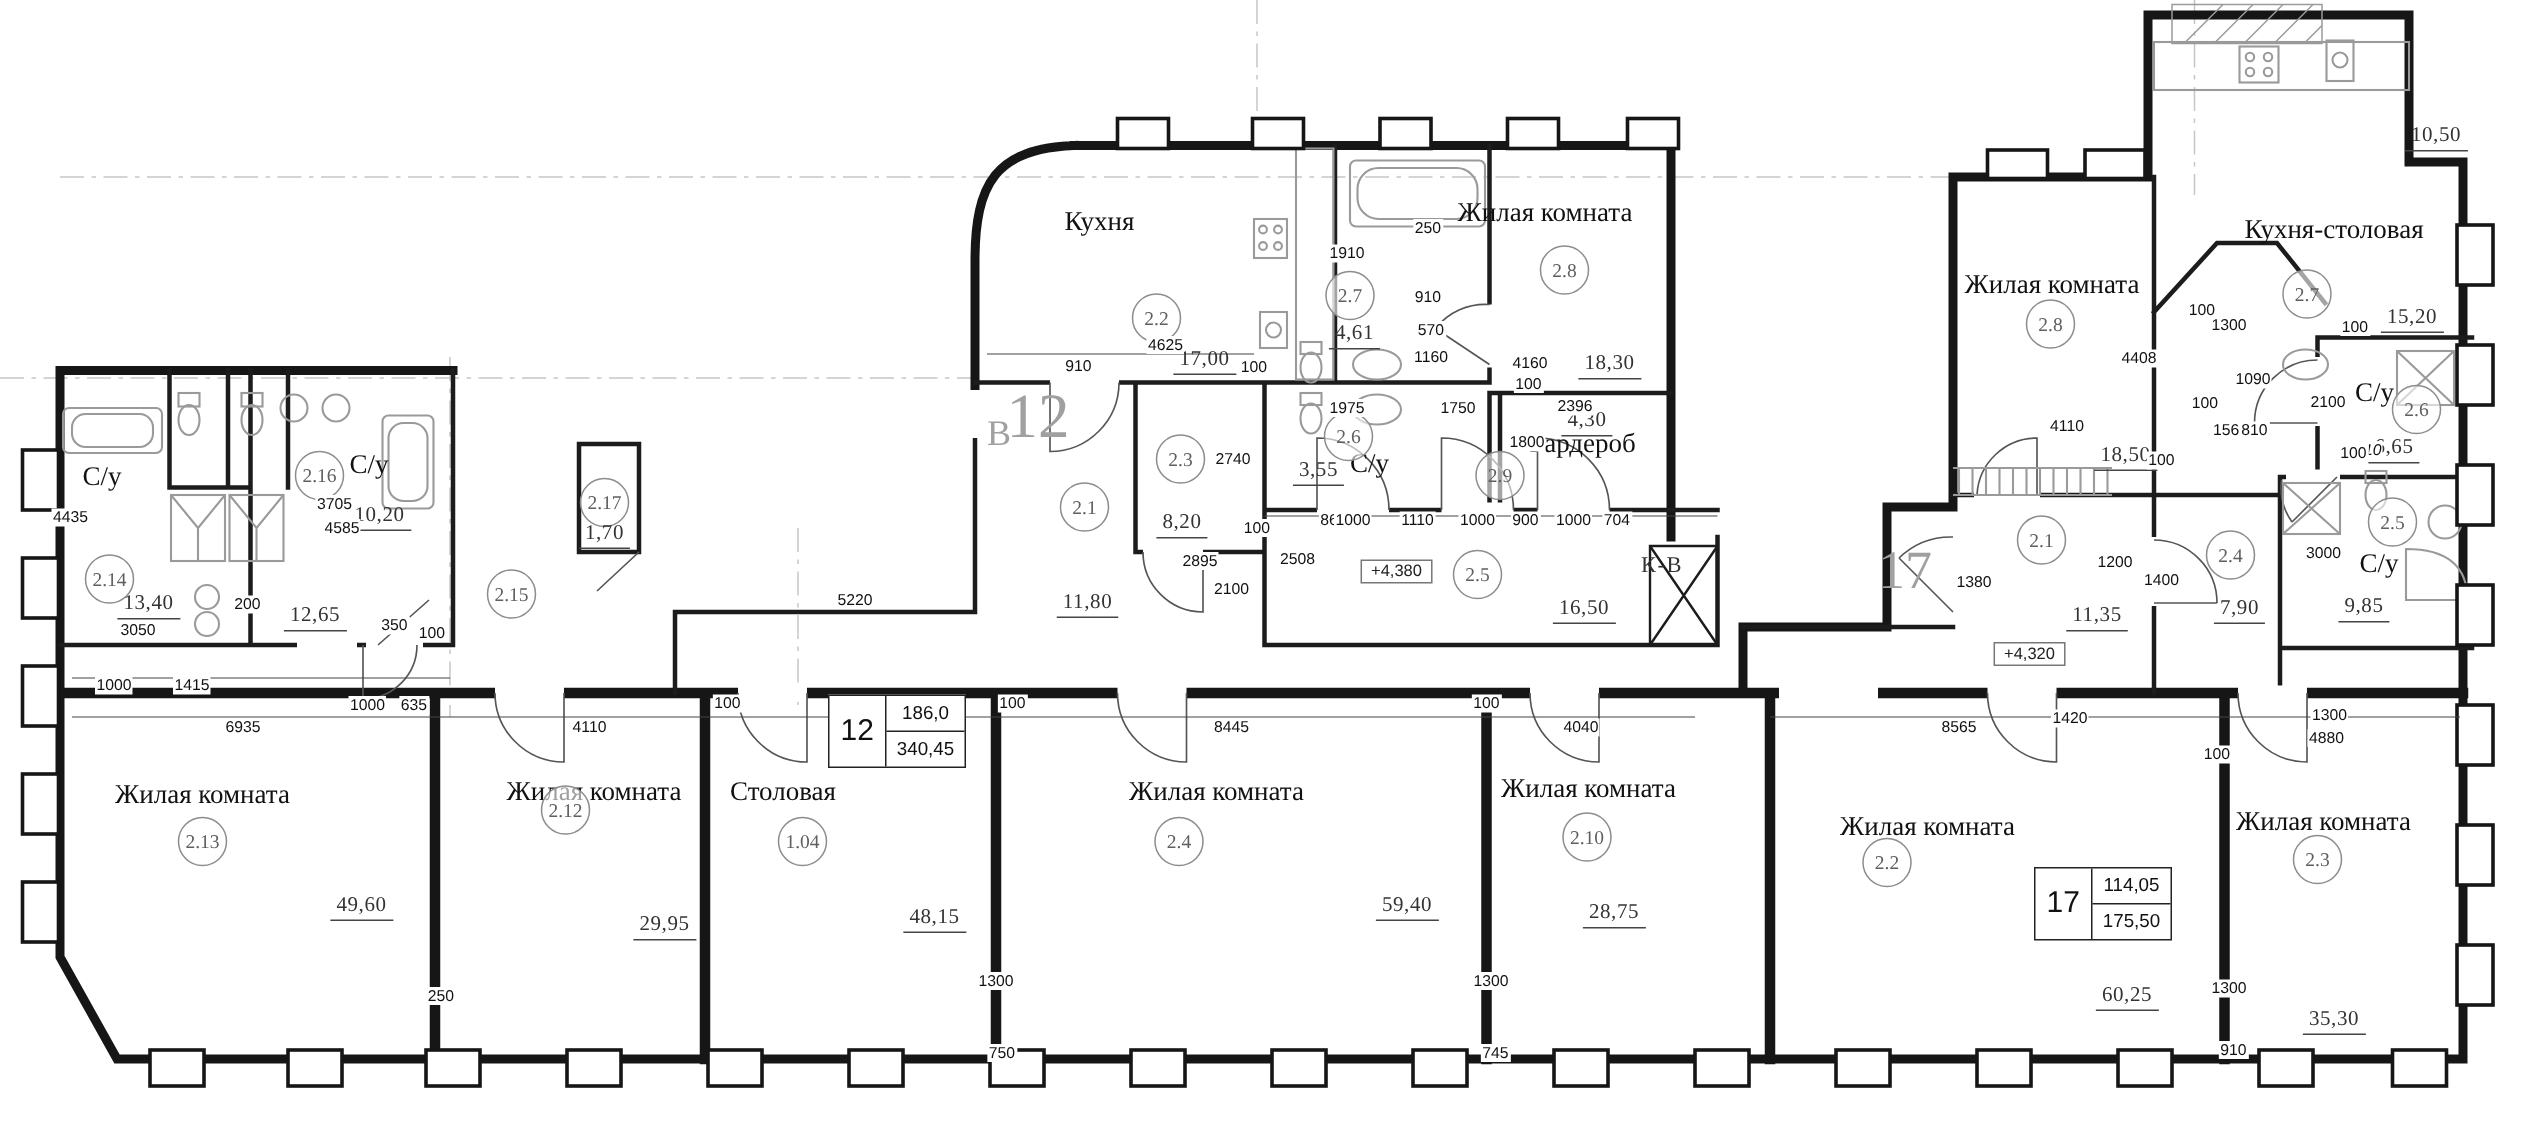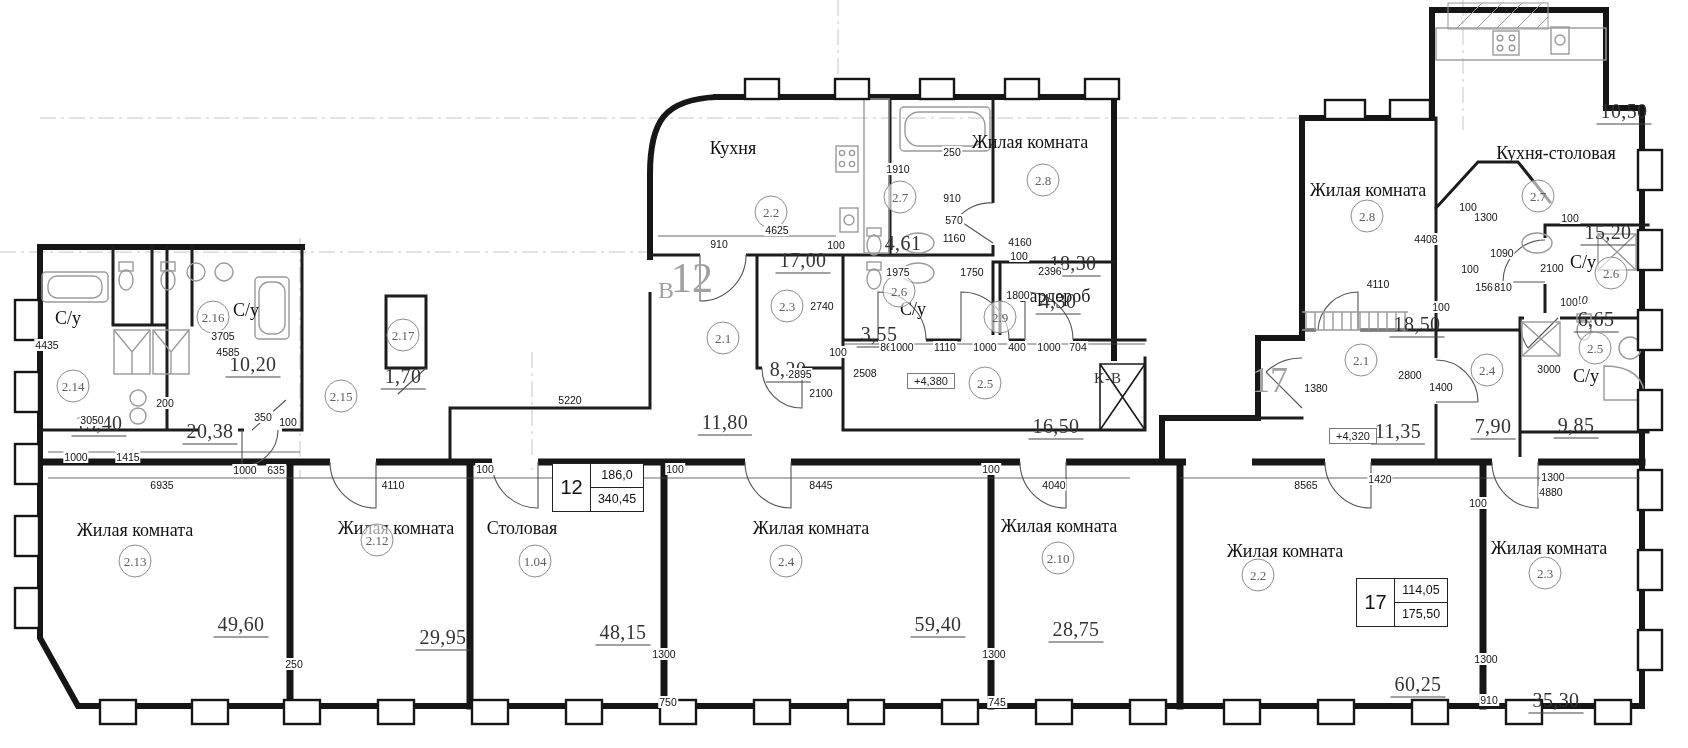--- a/index.html
+++ b/index.html
@@ -2,21 +2,21 @@
 <html><head>
 <meta charset="utf-8">
 <style>
   html,body{margin:0;padding:0;background:#fff;}
   #plan{position:relative;width:1688px;height:748px;background:#fff;overflow:hidden;
         font-family:"Liberation Serif","DejaVu Serif",serif;}
   #plan svg{position:absolute;left:0;top:0;}
   #labels{position:absolute;left:0;top:0;width:100%;height:100%;}
   #labels > div{position:absolute;transform:translate(-50%,-50%);white-space:nowrap;}
   .lbl{font-size:18px;color:#111;}
-  .area{font-size:20px;color:#333;border-bottom:1.2px solid #444;padding:0 4px 1px;letter-spacing:.4px;margin-top:20px;}
+  .area{font-size:14px;color:#333;border-bottom:1.2px solid #444;padding:0 4px 1px;letter-spacing:.4px;}
   .circ{width:31px;height:31px;border:1.4px solid #8d8d8d;border-radius:50%;color:#5f5f5f;
         font-size:13px;line-height:31px;text-align:center;background:rgba(255,255,255,.6);}
   .dim{font-family:"Liberation Sans","DejaVu Sans",sans-serif;font-size:10.5px;color:#111;
        background:#fff;padding:0 1px;}
   .dim.rot{transform:translate(-50%,-50%) rotate(-90deg);}
   .elev{font-family:"Liberation Sans","DejaVu Sans",sans-serif;font-size:11px;color:#222;
         border:1.2px solid #777;background:#fff;padding:1px 6px;}
   .wm{color:#a0a0a0;}
   .mark{font-size:15px;color:#333;letter-spacing:1px;}
   .stamp{position:absolute;display:flex;border:1.6px solid #222;background:#fff;
@@ -251,21 +251,21 @@
   <div id="labels">
       <div class="lbl" style="left: 68px; top: 318px;">С/у</div>
       <div class="circ" style="left: 73px; top: 386px;">2.14</div>
       <div class="area" style="left: 99px; top: 404px;">13,40</div>
       <div class="lbl" style="left: 246px; top: 310px;">С/у</div>
       <div class="circ" style="left: 213px; top: 317px;">2.16</div>
       <div class="area" style="left: 253px; top: 345px;">10,20</div>
       <div class="circ" style="left: 403px; top: 335px;">2.17</div>
       <div class="area" style="left: 403px; top: 357px;">1,70</div>
       <div class="circ" style="left: 341px; top: 396px;">2.15</div>
-      <div class="area" style="left: 210px; top: 412px;">20,38</div>
+      <div class="area" style="left: 210px; top: 412px;">12,65</div>
       <div class="lbl" style="left: 733px; top: 148px;">Кухня</div>
       <div class="circ" style="left: 771px; top: 212px;">2.2</div>
       <div class="area" style="left: 803px; top: 241px;">17,00</div>
       <div class="circ" style="left: 900px; top: 197px;">2.7</div>
       <div class="area" style="left: 903px; top: 224px;">4,61</div>
       <div class="lbl" style="left: 1030px; top: 142px;">Жилая комната</div>
       <div class="circ" style="left: 1043px; top: 180px;">2.8</div>
       <div class="area" style="left: 1073px; top: 244px;">18,30</div>
       <div class="circ" style="left: 787px; top: 306px;">2.3</div>
       <div class="area" style="left: 788px; top: 350px;">8,20</div>
@@ -333,21 +333,21 @@
       <div class="dim rot" style="left: 1018px; top: 295px;">1800</div>
       <div class="dim rot" style="left: 822px; top: 306px;">2740</div>
       <div class="dim rot" style="left: 838px; top: 352px;">100</div>
       <div class="dim" style="left: 800px; top: 374px;">2895</div>
       <div class="dim rot" style="left: 821px; top: 393px;">2100</div>
       <div class="dim rot" style="left: 865px; top: 373px;">2508</div>
       <div class="dim" style="left: 889px; top: 347px;">860</div>
       <div class="dim" style="left: 902px; top: 347px;">1000</div>
       <div class="dim" style="left: 945px; top: 347px;">1110</div>
       <div class="dim" style="left: 985px; top: 347px;">1000</div>
-      <div class="dim" style="left: 1017px; top: 347px;">400</div>
+      <div class="dim" style="left: 1017px; top: 347px;">900</div>
       <div class="dim" style="left: 1049px; top: 347px;">1000</div>
       <div class="dim" style="left: 1078px; top: 347px;">704</div>
       <div class="dim rot" style="left: 47px; top: 345px;">4435</div>
       <div class="dim" style="left: 223px; top: 336px;">3705</div>
       <div class="dim rot" style="left: 228px; top: 352px;">4585</div>
       <div class="dim" style="left: 92px; top: 420px;">3050</div>
       <div class="dim" style="left: 165px; top: 403px;">200</div>
       <div class="dim rot" style="left: 263px; top: 417px;">350</div>
       <div class="dim rot" style="left: 288px; top: 422px;">100</div>
       <div class="dim" style="left: 76px; top: 457px;">1000</div>
@@ -380,21 +380,21 @@
       <div class="dim" style="left: 1486px; top: 217px;">1300</div>
       <div class="dim rot" style="left: 1502px; top: 253px;">1090</div>
       <div class="dim" style="left: 1470px; top: 269px;">100</div>
       <div class="dim" style="left: 1487px; top: 287px;">1565</div>
       <div class="dim rot" style="left: 1503px; top: 287px;">810</div>
       <div class="dim rot" style="left: 1552px; top: 268px;">2100</div>
       <div class="dim" style="left: 1576px; top: 300px; font-style: italic;">3210</div>
       <div class="dim rot" style="left: 1570px; top: 218px;">100</div>
       <div class="dim rot" style="left: 1569px; top: 302px;">100</div>
       <div class="dim rot" style="left: 1549px; top: 369px;">3000</div>
-      <div class="dim rot" style="left: 1410px; top: 375px;">2800</div>
+      <div class="dim rot" style="left: 1410px; top: 375px;">1200</div>
       <div class="dim rot" style="left: 1441px; top: 387px;">1400</div>
       <div class="dim rot" style="left: 1316px; top: 388px;">1380</div>
       <div class="dim rot" style="left: 1441px; top: 307px;">100</div>
       <div class="elev" style="left: 931px; top: 381px;">+4,380</div>
       <div class="elev" style="left: 1353px; top: 392px; margin-top: 44px;">+4,320</div>
       <div class="wm" style="left: 666px; top: 290px; font-size: 24px;">В</div>
       <div class="wm" style="left: 692px; top: 278px; font-size: 42px;">12</div>
       <div class="wm" style="left: 1270px; top: 380px; font-size: 36px;">17</div>
       <div class="mark" style="left: 1108px; top: 378px;">К-В</div>
     </div>

